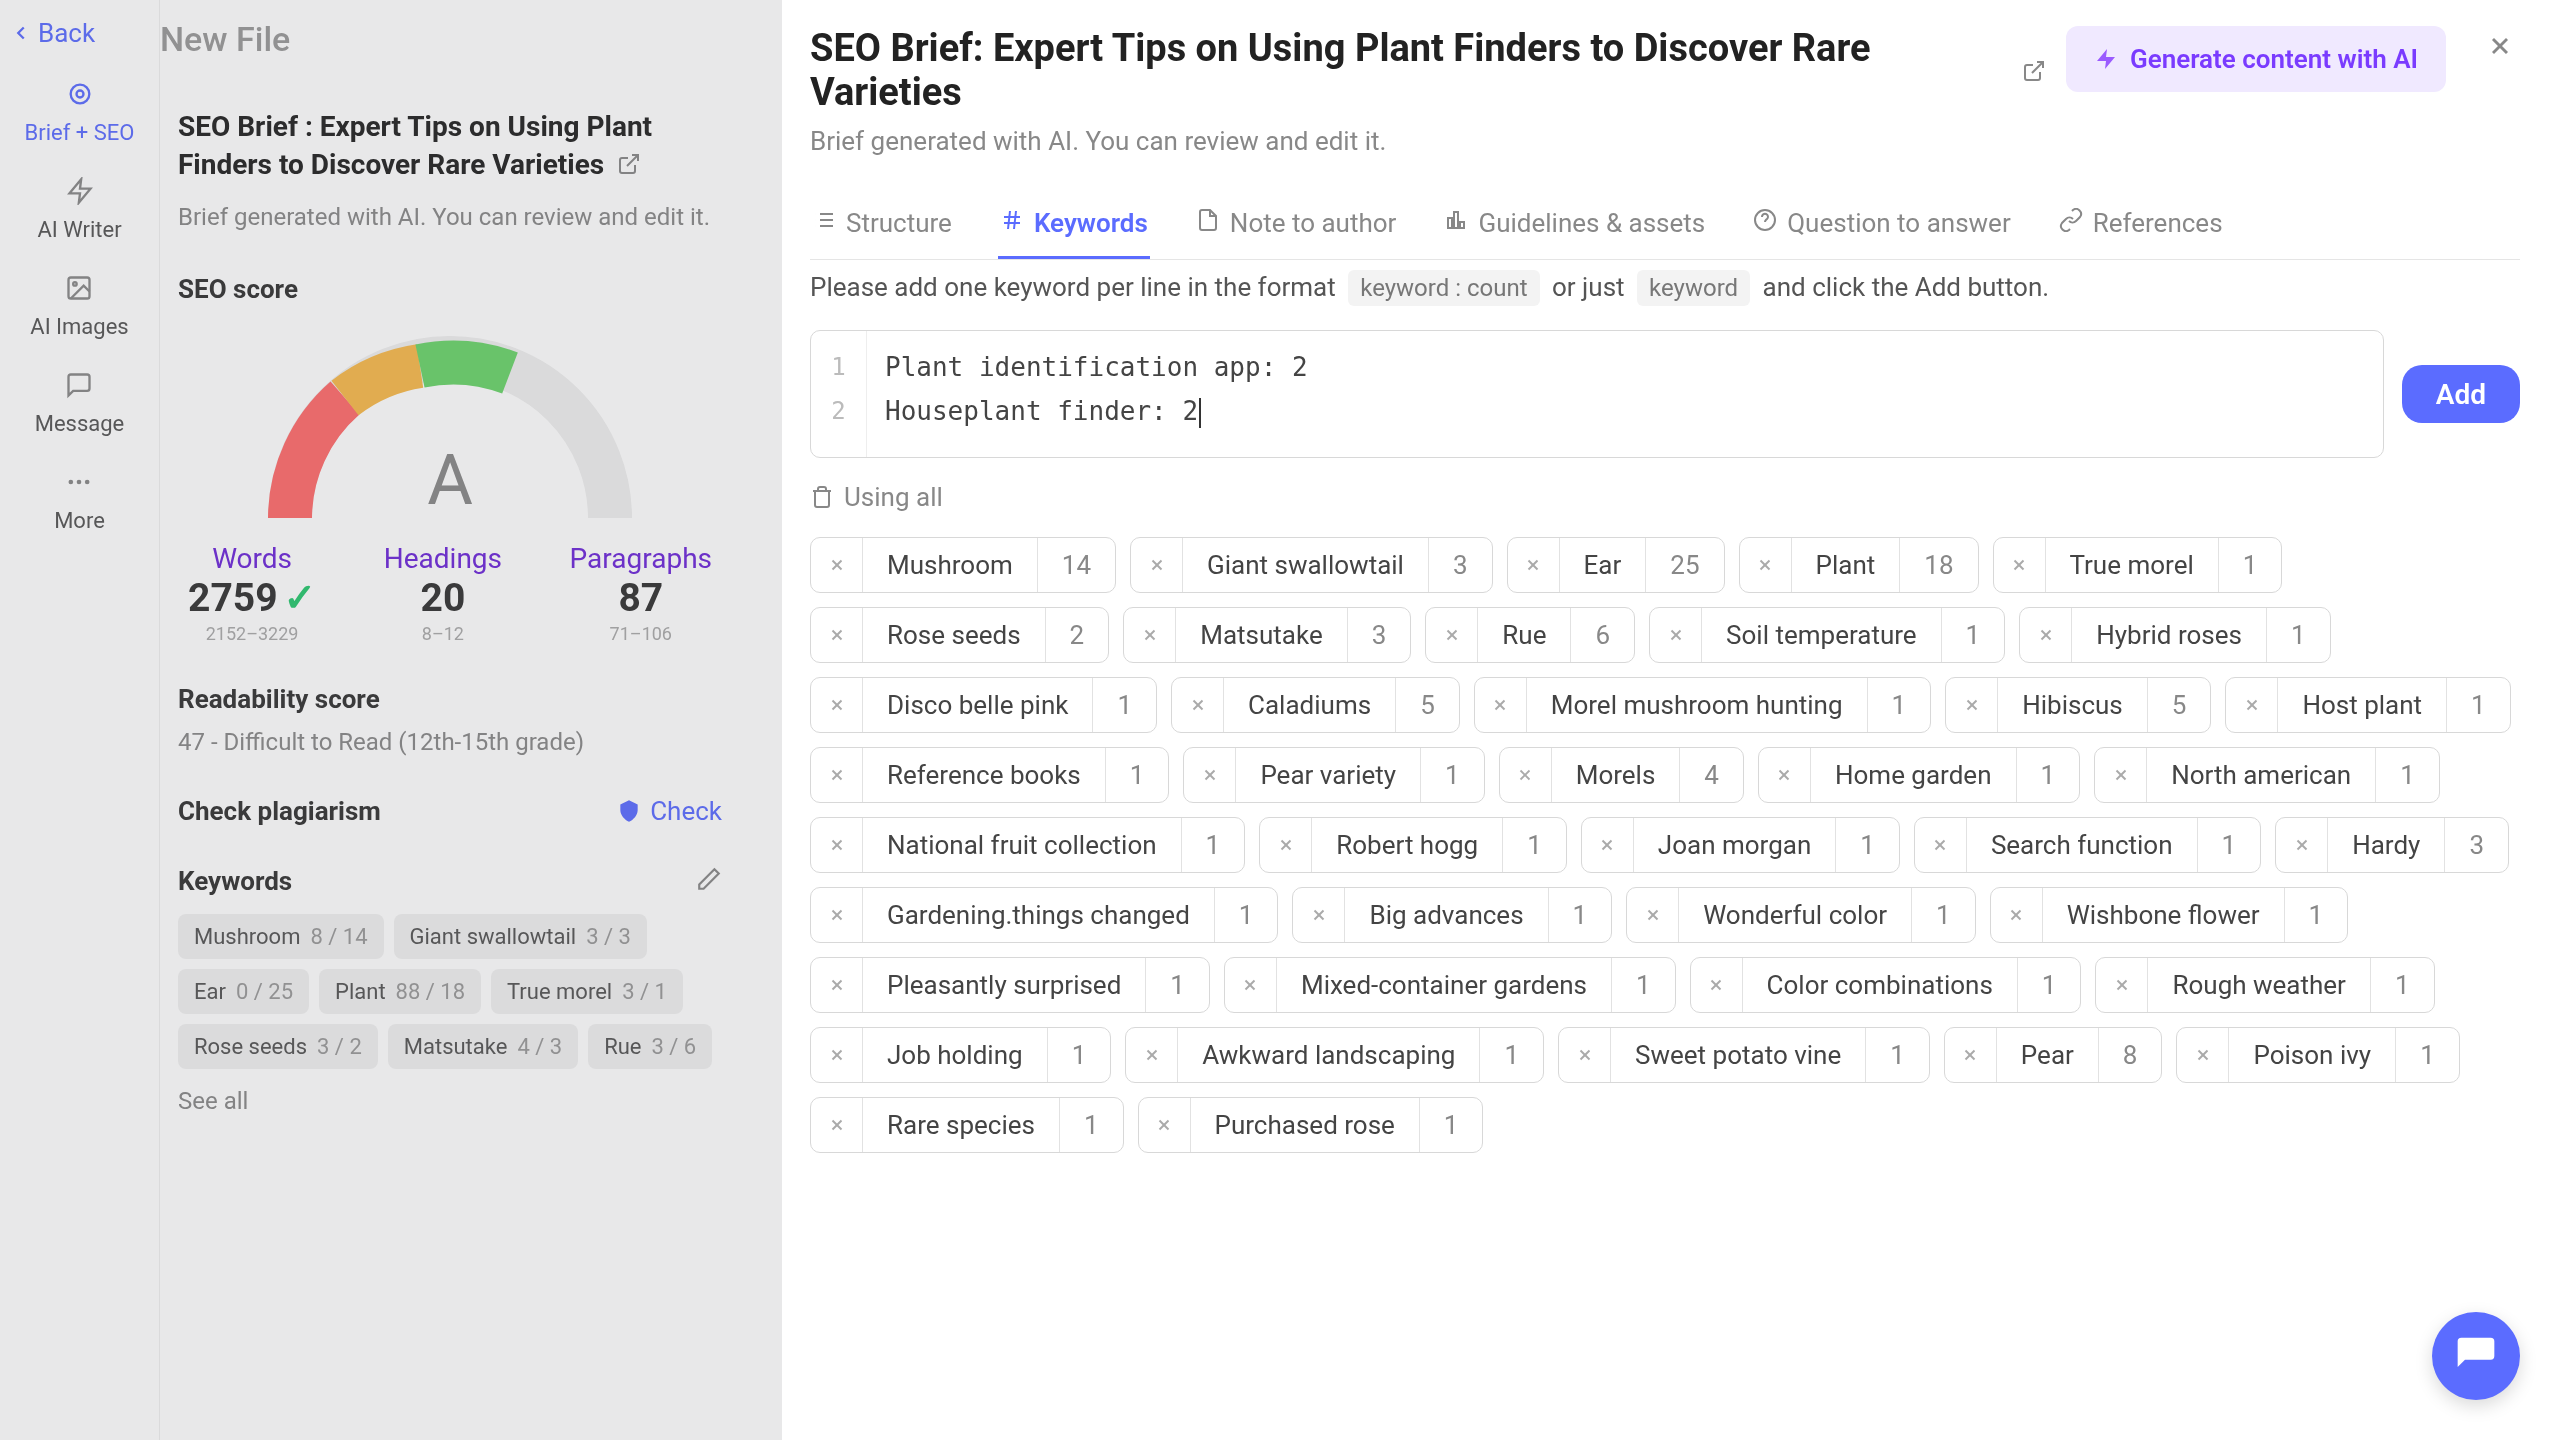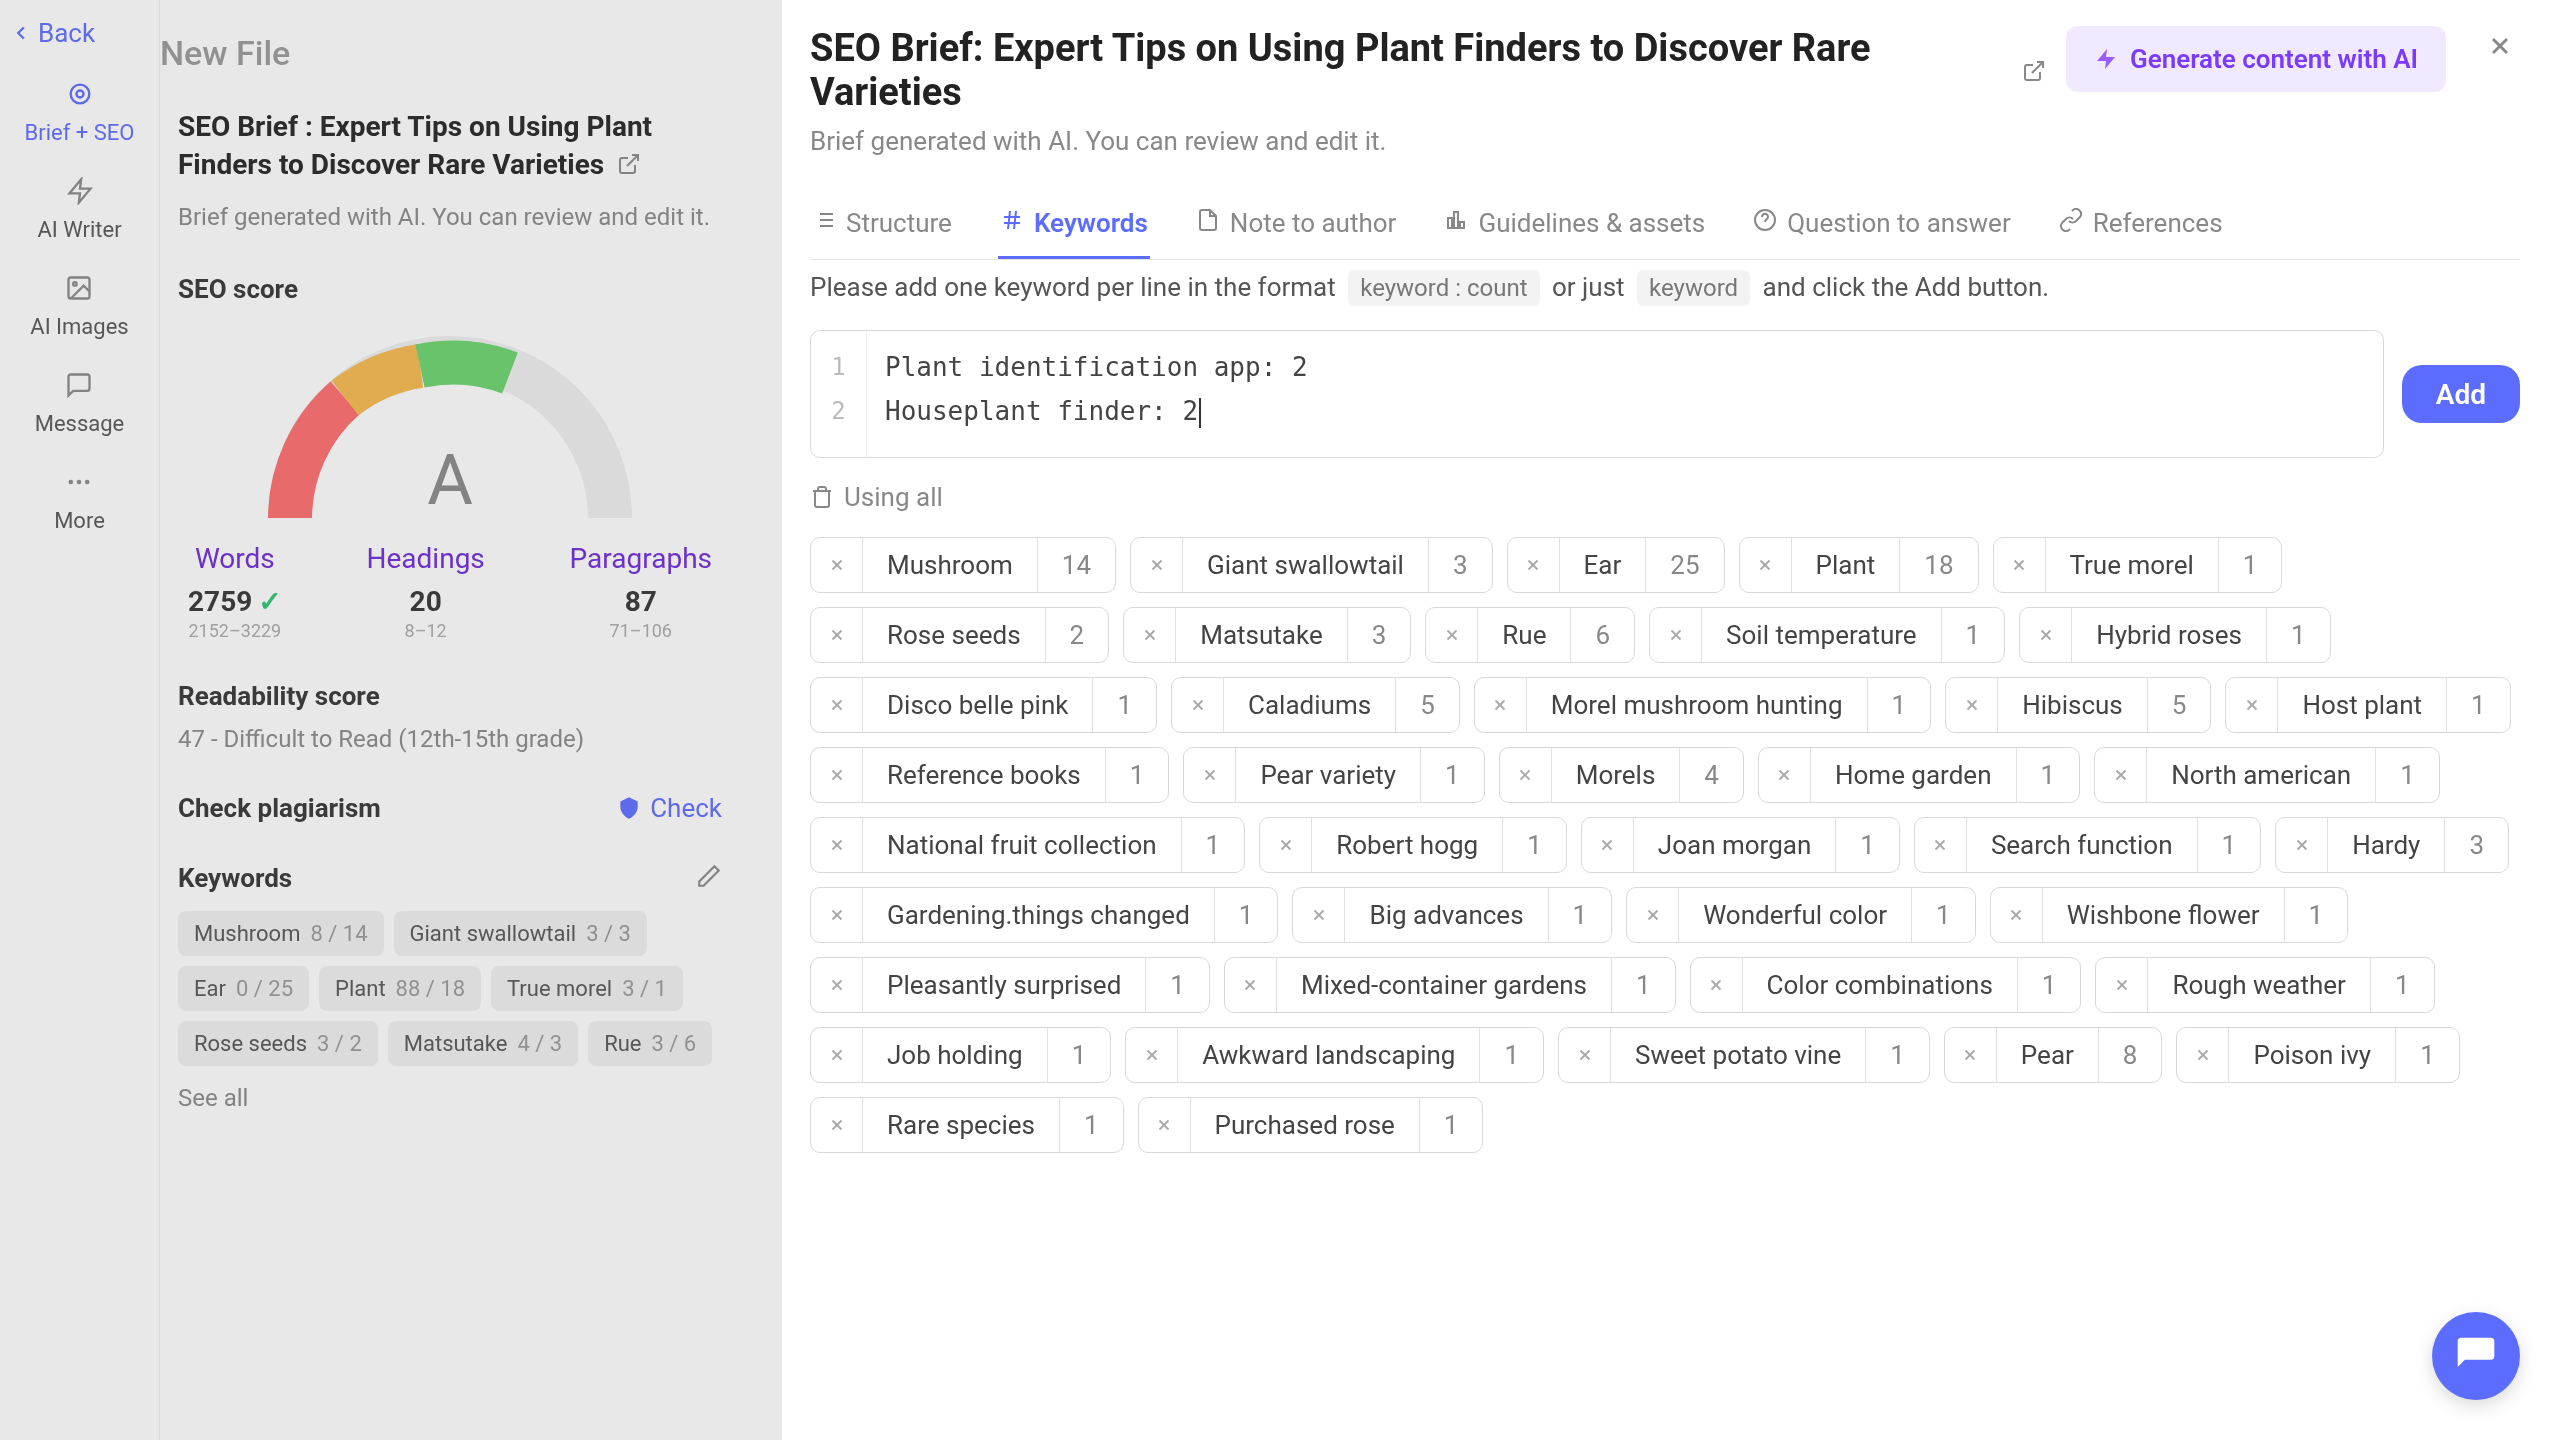--- a/index.html
+++ b/index.html
@@ -9,34 +9,34 @@
 .rail{width:160px;background:#fff;border-right:1px solid #eee;display:flex;flex-direction:column;align-items:center;padding-top:18px;gap:28px}
 .back-row{display:flex;align-items:center;gap:16px;width:100%;padding-left:10px}
 .back-btn{color:#5b6cff;font-size:26px;display:flex;align-items:center;gap:6px;cursor:pointer}
 .back-btn svg{width:22px;height:22px}
 .rail-item{display:flex;flex-direction:column;align-items:center;gap:8px;color:#555;cursor:pointer}
 .rail-item.active{color:#5b6cff}
 .rail-item .ic{width:36px;height:36px;display:flex;align-items:center;justify-content:center}
 .rail-item .ic svg{width:28px;height:28px}
 .rail-item .lbl{font-size:22px}
 .side{width:580px;background:#fff;padding:18px 18px 0 18px;overflow:hidden}
-.newfile{position:absolute;left:160px;top:33px;font-size:34px;color:#999;font-weight:500}
+.newfile{position:absolute;left:160px;top:19px;font-size:34px;color:#999;font-weight:500}
 .side-inner{margin-top:90px}
 .side-title{font-size:28px;font-weight:700;color:#222;line-height:1.35}
 .ext-ic{display:inline-block;vertical-align:middle;margin-left:6px}
 .ext-ic svg{width:24px;height:24px;stroke:#888}
 .side-sub{font-size:24px;color:#888;margin-top:16px;line-height:1.35}
 .seo-head{font-size:26px;font-weight:700;color:#333;margin-top:40px}
 .gauge-wrap{display:flex;justify-content:center;margin-top:14px}
 .gauge{width:400px;height:220px;position:relative}
 .gauge svg{width:100%;height:100%}
 .gauge-letter{position:absolute;left:50%;top:55%;transform:translateX(-50%);font-size:70px;color:#888}
 .metrics{display:flex;justify-content:space-between;text-align:center;margin-top:4px;padding:0 10px}
 .metric .mh{font-size:28px;color:#6d28d9}
-.metric .mv{font-size:28px;font-weight:700;color:#333;margin-top:10px}
+.metric .mv{font-size:39px;font-weight:700;color:#333;margin-top:0}
 .metric .mr{font-size:18px;color:#aaa;margin-top:2px}
 .metric .chk{color:#28c76f;margin-left:6px}
 .read-head{font-size:26px;font-weight:700;color:#333;margin-top:40px}
 .read-val{font-size:24px;color:#888;margin-top:14px}
 .plag-row{display:flex;justify-content:space-between;align-items:center;margin-top:40px}
 .plag-head{font-size:26px;font-weight:700;color:#333}
 .check-btn{color:#5b6cff;font-size:26px;display:flex;align-items:center;gap:8px;cursor:pointer}
 .check-btn svg{width:26px;height:26px;fill:#5b6cff}
 .kw-head-row{display:flex;justify-content:space-between;align-items:center;margin-top:40px}
 .kw-head{font-size:26px;font-weight:700;color:#333}

